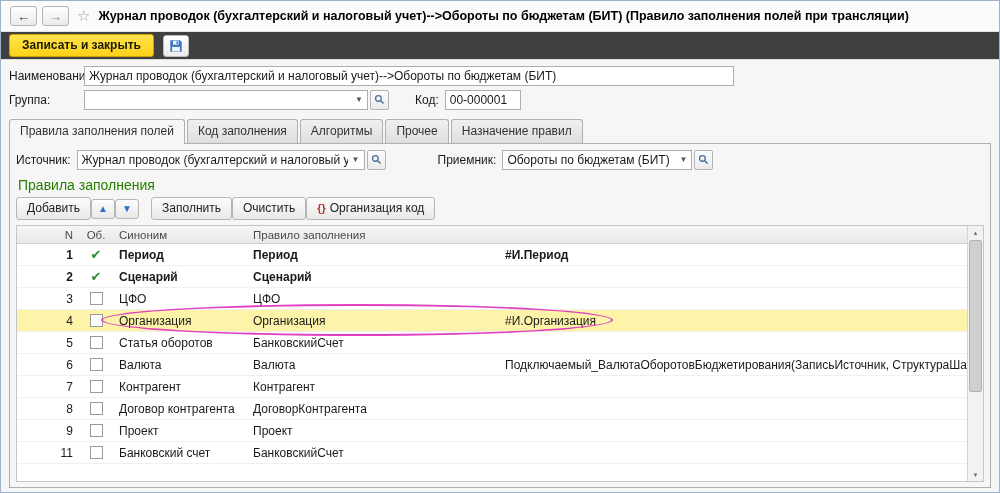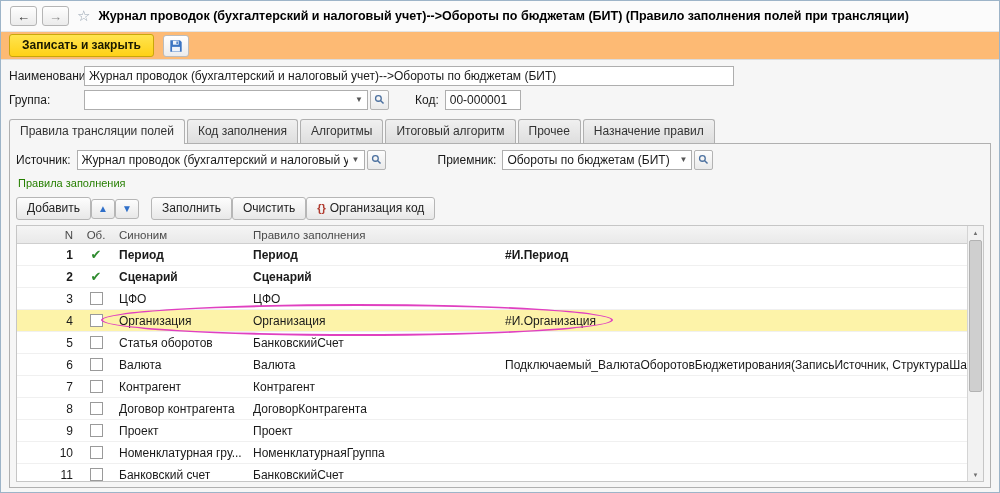--- a/index.html
+++ b/index.html
@@ -7,21 +7,21 @@
   .window{width:1000px;height:493px;background:#f6f6f6;border:1px solid #9db4c8;display:flex;flex-direction:column;position:relative;overflow:hidden;box-sizing:border-box}
 
   
   .titlebar{height:30px;flex:none;display:flex;align-items:center;gap:5px;padding:0 9px;background:#fbfbfb;border-bottom:1px solid #e4e4e4}
   .nav-btn{width:27px;height:20px;border:1px solid #b5b5b5;border-radius:3px;background:linear-gradient(#fefefe,#ebebeb);display:flex;align-items:center;justify-content:center;font-size:13px;color:#333;padding:0;cursor:pointer;font-family:inherit}
   .nav-btn.fwd{color:#8b8b8b}
   .star{color:#97a3b1;font-size:15px;margin:0 3px;cursor:pointer}
   .win-title{font-weight:bold;font-size:12.5px;color:#000;white-space:nowrap;overflow:hidden;text-overflow:ellipsis}
 
   
-  .toolbar{height:27px;flex:none;display:flex;align-items:center;gap:9px;padding:0 8px;background:#fdba74;border-bottom:1px solid #dcdcdc}
+  .toolbar{height:27px;flex:none;display:flex;align-items:center;gap:9px;padding:0 8px;background:#404040;border-bottom:1px solid #dcdcdc}
   .btn-primary{font-family:inherit;font-size:12px;font-weight:bold;color:#1a1a00;padding:3px 12px 4px;border:1px solid #c9a70a;border-radius:3px;background:linear-gradient(#ffe44f,var(--primary,#ffd117));cursor:pointer}
   .icon-btn{width:26px;height:22px;border:1px solid #bcbcbc;border-radius:3px;background:linear-gradient(#ffffff,#ececec);display:flex;align-items:center;justify-content:center;padding:0;cursor:pointer}
 
   
   .form-area{flex:none;padding:5px 8px 2px}
   .form-row{display:flex;align-items:center;margin-bottom:3px;height:21px}
   .form-row .lab{width:75px;flex:none}
   .inputbox{background:#fff;border:1px solid #aeaeae;height:20px;display:flex;align-items:center;padding:0 4px;box-sizing:border-box;white-space:nowrap;overflow:hidden}
   .name-input{width:650px}
   .combo{background:#fff;border:1px solid #aeaeae;height:20px;display:flex;align-items:center;padding:0 0 0 4px;box-sizing:border-box;cursor:pointer}
@@ -38,21 +38,21 @@
   .tab.active{background:#f6f6f6;margin-bottom:-1px;padding-bottom:6px}
 
   
   .panel{flex:1;border:1px solid #b0b0b0;margin:0 8px 4px;background:#f6f6f6;padding:5px 6px;display:flex;flex-direction:column;overflow:hidden;position:relative;z-index:1}
   .sr-row{flex:none;display:flex;align-items:center;margin-bottom:6px;height:21px}
   .sr-row .lab{margin-right:6px}
   .src-combo{width:288px}
   .recv-label{margin-left:52px}
   .recv-combo{width:190px}
 
-  .section-title{flex:none;color:var(--green,#267f00);font-size:11px;margin:1px 2px 5px;height:15px}
+  .section-title{flex:none;color:var(--green,#267f00);font-size:14px;margin:1px 2px 5px;height:15px}
 
   .btn-row{flex:none;display:flex;align-items:center;margin-bottom:5px;height:23px}
   .btn{font-family:inherit;font-size:12px;color:#222;padding:3px 10px 4px;border:1px solid #b6b6b6;border-radius:3px;background:linear-gradient(#fdfdfd,#e8e8e8);cursor:pointer;display:flex;align-items:center;gap:4px}
   .arrow-btn{width:24px;justify-content:center;padding:3px 0 4px}
   .arrow-btn:first-of-type{margin-left:20px}
   .arrow-glyph{font-size:10px;color:#2f6fc9}
   .btn-fill{margin-left:12px}
   .gen-icon{color:#b03a2e;font-weight:bold;font-size:11px}
 
   
@@ -128,24 +128,23 @@
         </svg>
       </button>
       <span class="code-label">Код:</span>
       <div class="inputbox code-input">
           <span>00-000001</span>
         </div>
     </div>
   </div>
 
   <div class="tabs">
-      <div class="tab active">Правила трансляции полей</div>
+      <div class="tab active">Правила заполнения полей</div>
       <div class="tab">Код заполнения</div>
       <div class="tab">Алгоритмы</div>
-      <div class="tab">Итоговый алгоритм</div>
       <div class="tab">Прочее</div>
       <div class="tab">Назначение правил</div>
     </div>
 
   <div class="panel">
 
     <div class="sr-row">
       <span class="lab">Источник:</span>
       <div class="combo src-combo">
         <span class="combo-val">Журнал проводок (бухгалтерский и налоговый учет)</span>
@@ -272,29 +271,20 @@
             <div class="trow">
     <div class="cell c-n">9</div>
     <div class="cell c-ob">
                 <span class="cbx"></span>
               </div>
     <div class="cell c-syn">Проект</div>
     <div class="cell c-field">Проект</div>
     <div class="cell c-rule"></div>
   </div>
             <div class="trow">
-    <div class="cell c-n">10</div>
-    <div class="cell c-ob">
-                <span class="cbx"></span>
-              </div>
-    <div class="cell c-syn">Номенклатурная гру...</div>
-    <div class="cell c-field">НоменклатурнаяГруппа</div>
-    <div class="cell c-rule"></div>
-  </div>
-            <div class="trow">
     <div class="cell c-n">11</div>
     <div class="cell c-ob">
                 <span class="cbx"></span>
               </div>
     <div class="cell c-syn">Банковский счет</div>
     <div class="cell c-field">БанковскийСчет</div>
     <div class="cell c-rule"></div>
   </div>
           </div>
       </div>

